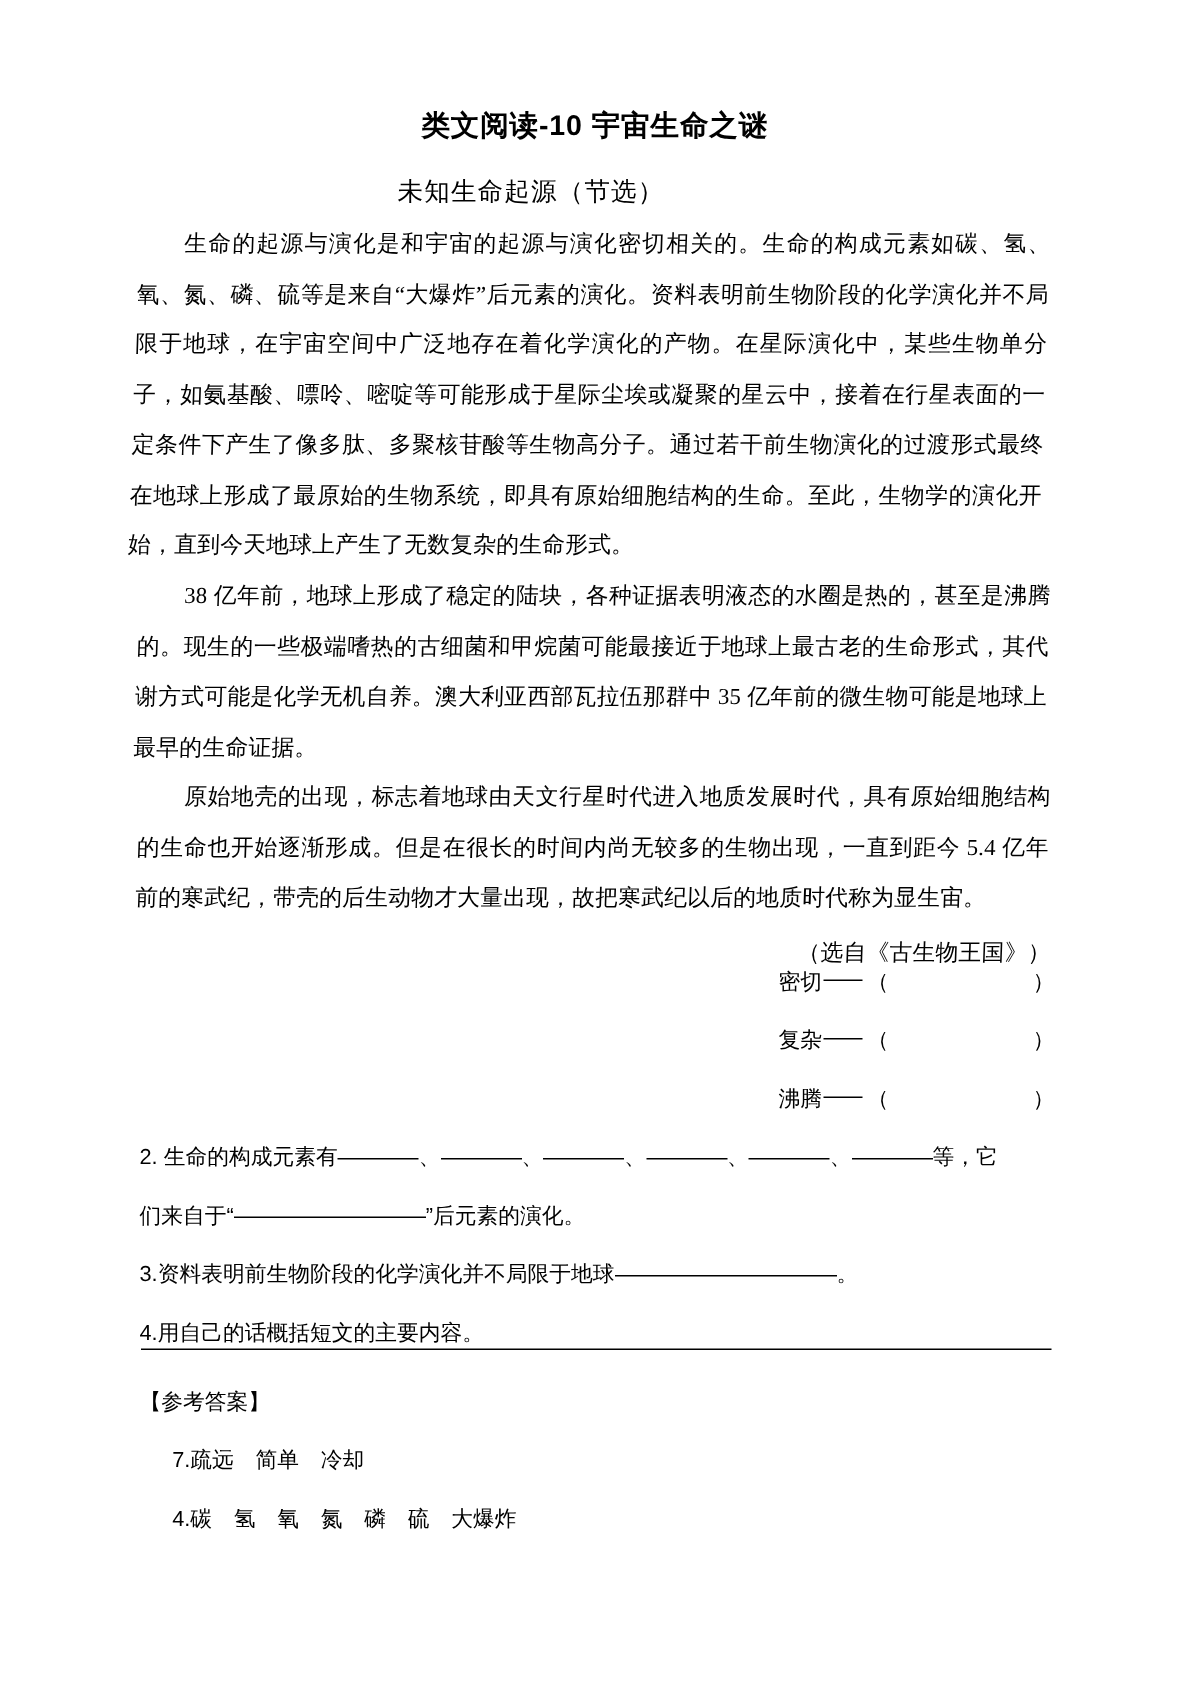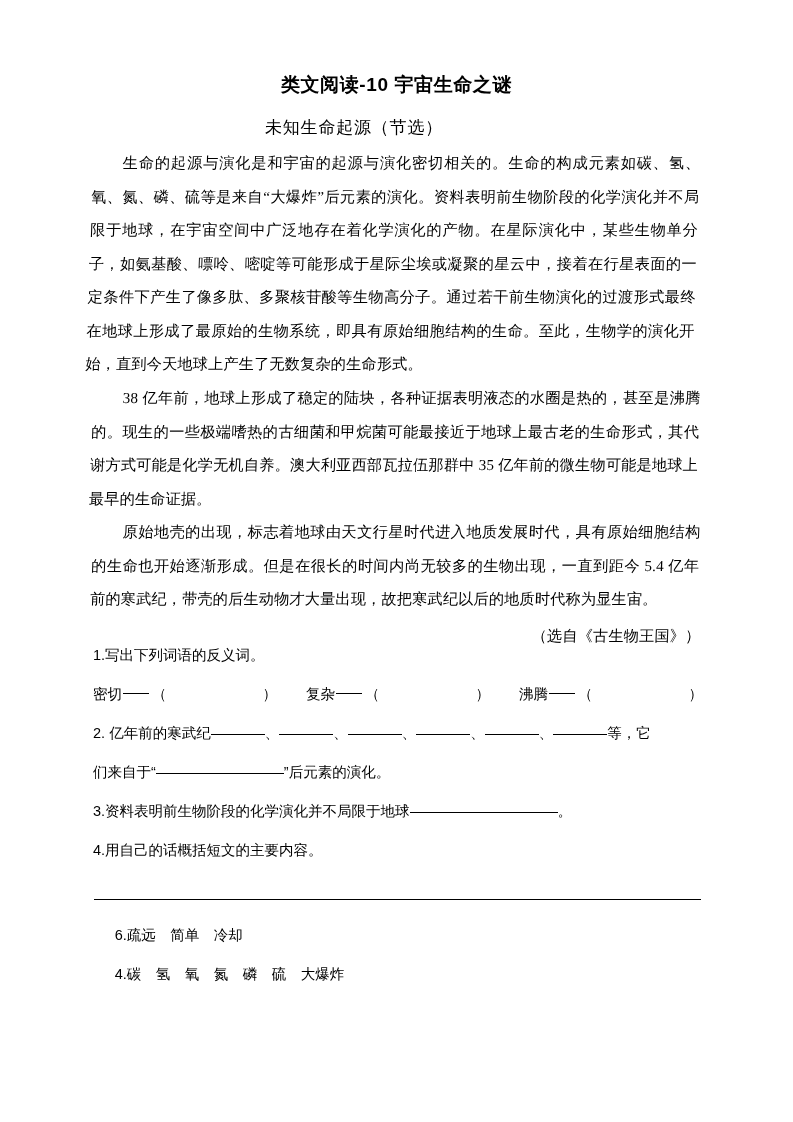--- a/index.html
+++ b/index.html
@@ -101,20 +101,21 @@
   .q-row {
     display: block;
     margin: 0;
     line-height: 39px;
   }
 
   .antonym-row {
     display: flex;
     align-items: flex-end;
     line-height: 39px;
+    flex-direction: column;
   }
   .antonym-item {
     display: inline-flex;
     align-items: baseline;
     white-space: nowrap;
   }
   .dash {
     display: inline-block;
     width: 26px;
     border-bottom: 1.2px solid #000;
@@ -172,23 +173,20 @@
 
   <div class="article">
     <p class="para">生命的起源与演化是和宇宙的起源与演化密切相关的。生命的构成元素如碳、氢、氧、氮、磷、硫等是来自“大爆炸”后元素的演化。资料表明前生物阶段的化学演化并不局限于地球，在宇宙空间中广泛地存在着化学演化的产物。在星际演化中，某些生物单分子，如氨基酸、嘌呤、嘧啶等可能形成于星际尘埃或凝聚的星云中，接着在行星表面的一定条件下产生了像多肽、多聚核苷酸等生物高分子。通过若干前生物演化的过渡形式最终在地球上形成了最原始的生物系统，即具有原始细胞结构的生命。至此，生物学的演化开始，直到今天地球上产生了无数复杂的生命形式。</p>
     <p class="para">38 亿年前，地球上形成了稳定的陆块，各种证据表明液态的水圈是热的，甚至是沸腾的。现生的一些极端嗜热的古细菌和甲烷菌可能最接近于地球上最古老的生命形式，其代谢方式可能是化学无机自养。澳大利亚西部瓦拉伍那群中 35 亿年前的微生物可能是地球上最早的生命证据。</p>
     <p class="para">原始地壳的出现，标志着地球由天文行星时代进入地质发展时代，具有原始细胞结构的生命也开始逐渐形成。但是在很长的时间内尚无较多的生物出现，一直到距今 5.4 亿年前的寒武纪，带壳的后生动物才大量出现，故把寒武纪以后的地质时代称为显生宙。</p>
     <div class="source-line">（选自《古生物王国》）</div>
   </div>
 
   <div class="questions">
 
-    <div class="q-row">
-      <span>1.</span><span>写出下列词语的反义词。</span>
-    </div>
 
     <div class="antonym-row">
       <span class="antonym-item">
         <span>密切</span>
           <span class="dash"></span>
           <span class="paren-open">（</span>
           <span class="paren-gap"></span>
           <span>）</span>
       </span>
       <span class="gap-md"></span>
@@ -203,37 +201,38 @@
       <span class="antonym-item">
         <span>沸腾</span>
           <span class="dash"></span>
           <span class="paren-open">（</span>
           <span class="paren-gap"></span>
           <span>）</span>
       </span>
     </div>
 
     <div class="q-row indent">
-      <span>2.</span>&nbsp;<span>亿年前的寒武纪</span><span class="blank w-el"></span><span class="sep">、</span><span class="blank w-el"></span><span class="sep">、</span><span class="blank w-el"></span><span class="sep">、</span><span class="blank w-el"></span><span class="sep">、</span><span class="blank w-el"></span><span class="sep">、</span><span class="blank w-el"></span><span>等，它</span>
+      <span>2.</span>&nbsp;<span>生命的构成元素有</span><span class="blank w-el"></span><span class="sep">、</span><span class="blank w-el"></span><span class="sep">、</span><span class="blank w-el"></span><span class="sep">、</span><span class="blank w-el"></span><span class="sep">、</span><span class="blank w-el"></span><span class="sep">、</span><span class="blank w-el"></span><span>等，它</span>
     </div>
 
     <div class="q-row">
       <span>们来自于“</span><span class="blank w-long"></span><span>”后元素的演化。</span>
     </div>
 
     <div class="q-row">
       <span>3.</span><span>资料表明前生物阶段的化学演化并不局限于地球</span><span class="blank w-q3"></span><span>。</span>
     </div>
 
     <div class="q-row">
       <span>4.</span><span>用自己的话概括短文的主要内容。</span>
     </div>
 
   </div>
 
   <div class="divider"></div>
 
   <div class="answers">
-    <p class="ans-item">6.疏远　简单　冷却</p>
+    <p class="ans-head">【参考答案】</p>
+    <p class="ans-item">7.疏远　简单　冷却</p>
     <p class="ans-item">4.碳　氢　氧　氮　磷　硫　大爆炸</p>
   </div>
 
 </div>
 
 </body></html>

